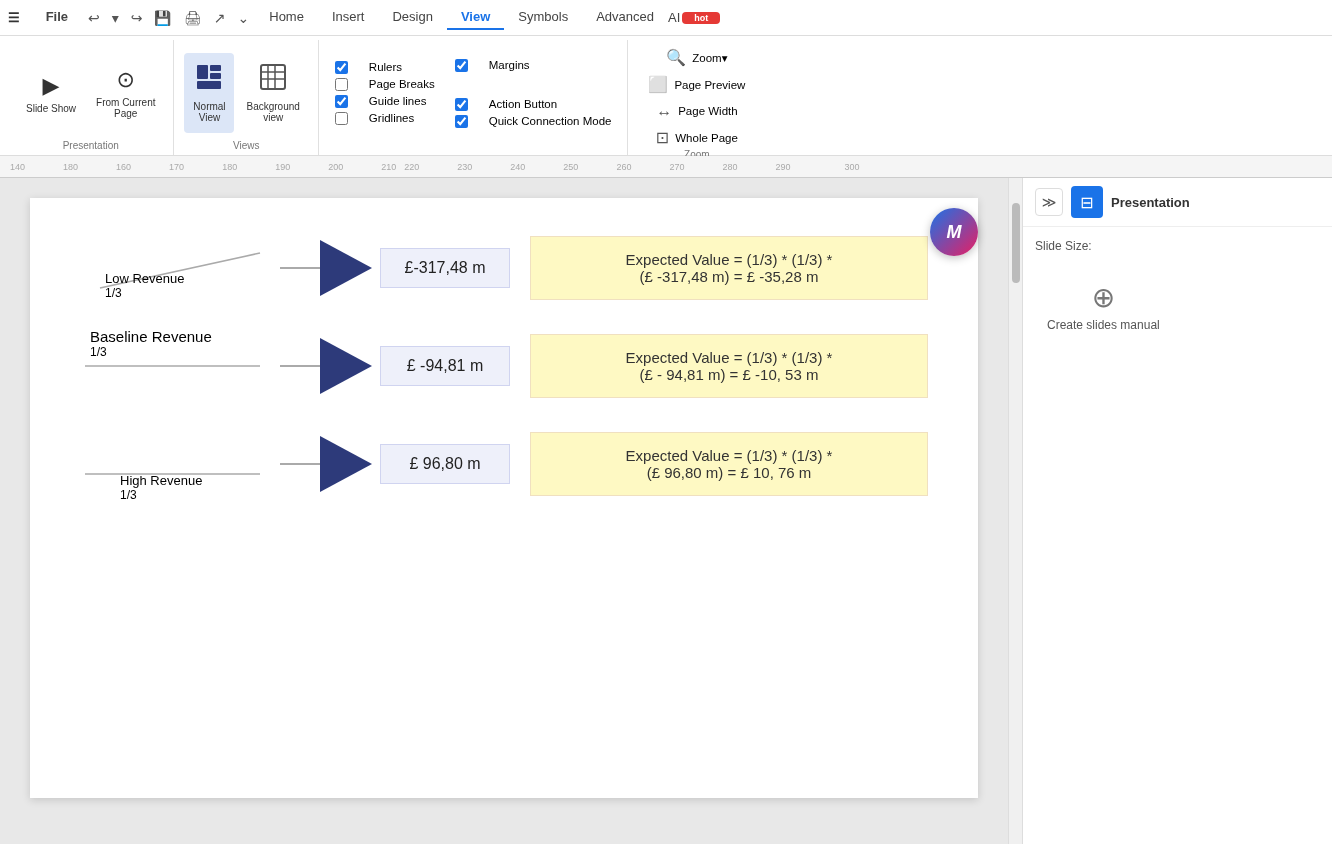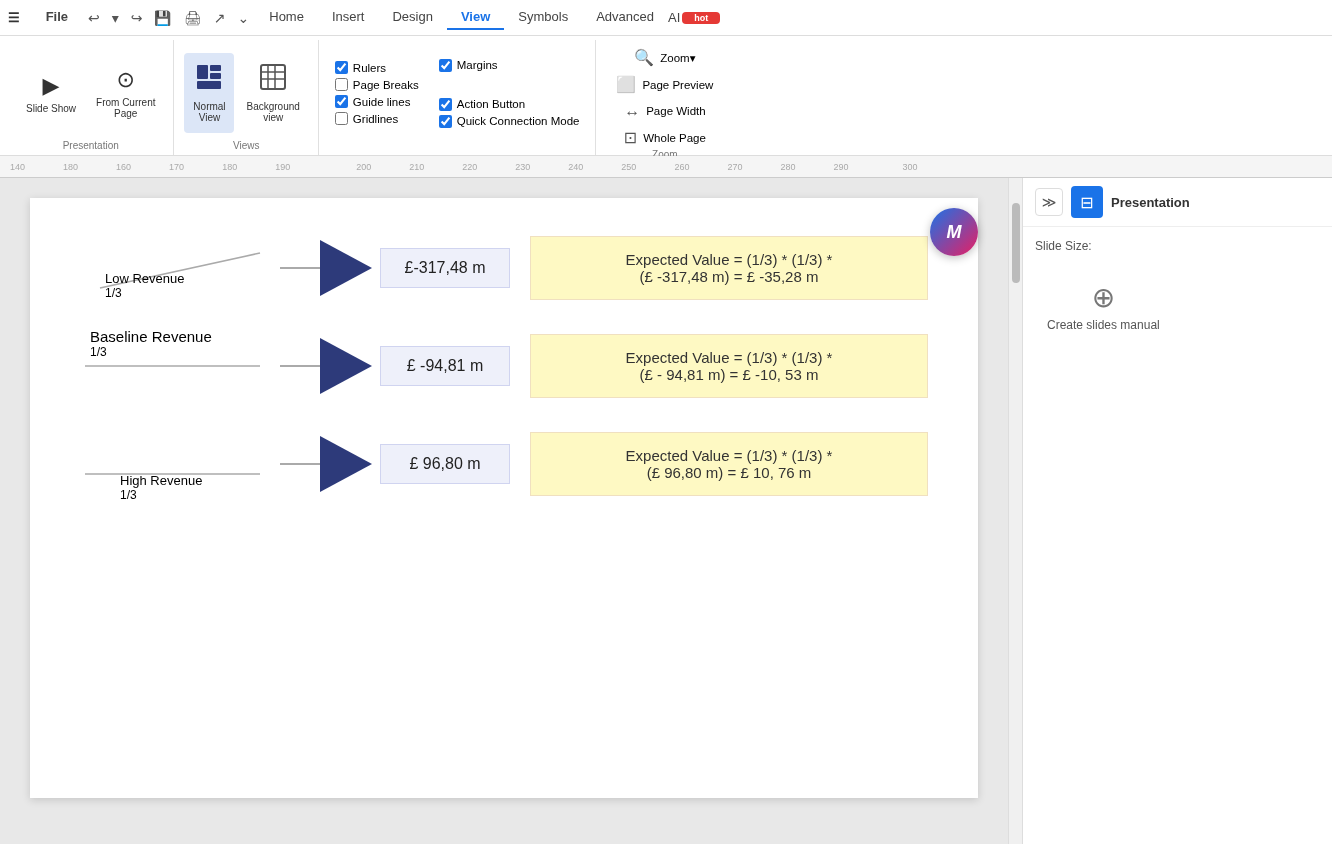--- a/index.html
+++ b/index.html
@@ -43,21 +43,21 @@
     .ribbon-group-label { font-size: 10px; color: #777; margin-top: auto; padding-bottom: 4px; }
     .ribbon-items { display: flex; align-items: center; flex: 1; padding-top: 6px; gap: 4px; }
     .ribbon-btn {
       display: flex; flex-direction: column; align-items: center; justify-content: center;
       cursor: pointer; padding: 4px 8px; border-radius: 4px; min-width: 50px;
       font-size: 10px; text-align: center; color: #333; background: none; border: none;
       height: 80px;
     }
     .ribbon-btn.active { background: #dce6f7; }
     .ribbon-btn .icon { font-size: 22px; margin-bottom: 4px; }
-    .checkbox-row { display: flex; align-items: center; gap: 5px; font-size: 11.5px; white-space: nowrap; }
+    .checkbox-row { display: flex; gap: 21px; font-size: 11.5px; white-space: nowrap; }
     .checkbox-row input[type=checkbox] { width: 13px; height: 13px; cursor: pointer; accent-color: #1a73e8; }
 
     
     .zoom-group { display: flex; flex-direction: column; gap: 4px; padding-top: 6px; }
     .zoom-row { display: flex; align-items: center; gap: 6px; font-size: 11.5px; cursor: pointer; padding: 2px 4px; border-radius: 3px; }
     .zoom-icon { font-size: 16px; color: #555; }
 
     
     .ruler-bar {
       background: #f5f5f5;
@@ -326,22 +326,22 @@
     <span style="width:30px;"></span>
 
   </div>
   <span style="font-size:9px; color:#aaa; position:absolute; left: 0; display:flex; gap:8px; padding-left: 10px;">
     <span style="margin-right:30px;">140</span>
     <span style="margin-right:30px;">180</span>
     <span style="margin-right:30px;">160</span>
     <span style="margin-right:30px;">170</span>
     <span style="margin-right:30px;">180</span>
     <span style="margin-right:30px;">190</span>
-    <span style="margin-right:30px;margin-left:28px;">200</span>
-    <span style="margin-right:30px;">210</span>
+    <span style="margin-right:30px;">200</span>
+    <span style="">210</span>
     <span style="margin-right:30px;">220</span>
     <span style="margin-right:30px;">230</span>
     <span style="margin-right:30px;">240</span>
     <span style="margin-right:30px;">250</span>
     <span style="margin-right:30px;">260</span>
     <span style="margin-right:30px;">270</span>
     <span style="margin-right:30px;">280</span>
     <span style="margin-right:30px;">290</span>
     <span style="margin-right:30px;margin-left:16px;">300</span>
   </span>

